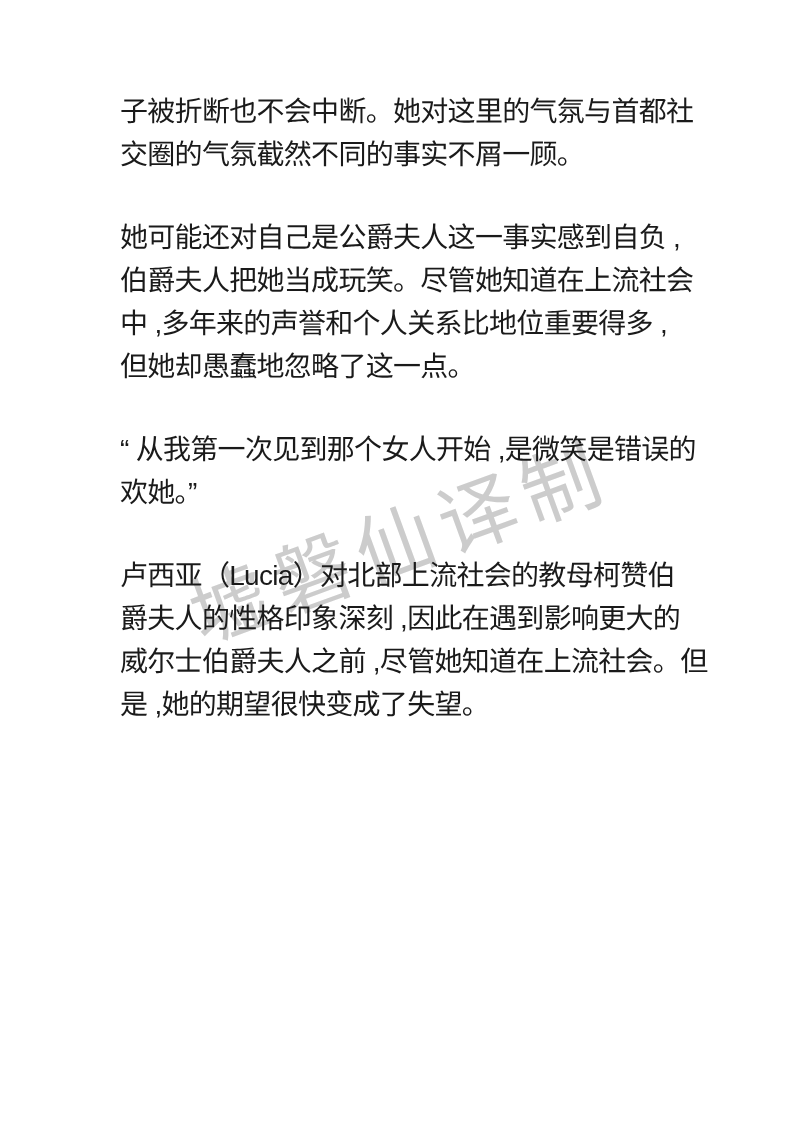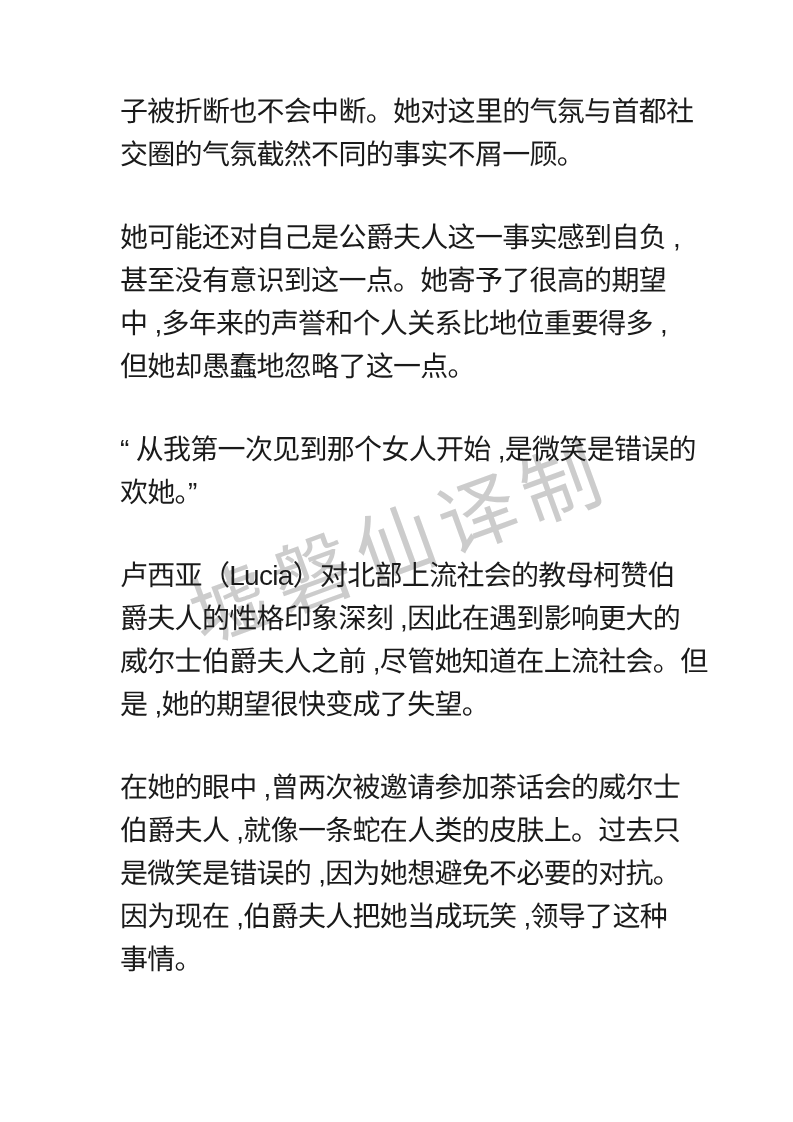--- a/index.html
+++ b/index.html
@@ -53,29 +53,24 @@
 <body>
 
 <div class="page">
 
   <div class="watermark">墟磐仙译制</div>
 
   <div class="content">
     <p class="para">子被折断也不会中断。她对这里的气氛与首都社
 交圈的气氛截然不同的事实不屑一顾。</p>
     <p class="para">她可能还对自己是公爵夫人这一事实感到自负 ,
-甚至没有意识到这一点。她寄予了很高的期望
+伯爵夫人把她当成玩笑。尽管她知道在上流社会
 中 ,多年来的声誉和个人关系比地位重要得多 ,
 但她却愚蠢地忽略了这一点。</p>
     <p class="para">“ 从我第一次见到那个女人开始 ,是微笑是错误的
 欢她。”</p>
     <p class="para">卢西亚（Lucia）对北部上流社会的教母柯赞伯
 爵夫人的性格印象深刻 ,因此在遇到影响更大的
 威尔士伯爵夫人之前 ,尽管她知道在上流社会。但
 是 ,她的期望很快变成了失望。</p>
-    <p class="para">在她的眼中 ,曾两次被邀请参加茶话会的威尔士
-伯爵夫人 ,就像一条蛇在人类的皮肤上。过去只
-是微笑是错误的 ,因为她想避免不必要的对抗。
-因为现在 ,伯爵夫人把她当成玩笑 ,领导了这种
-事情。</p>
   </div>
 
 </div>
 
 </body></html>

